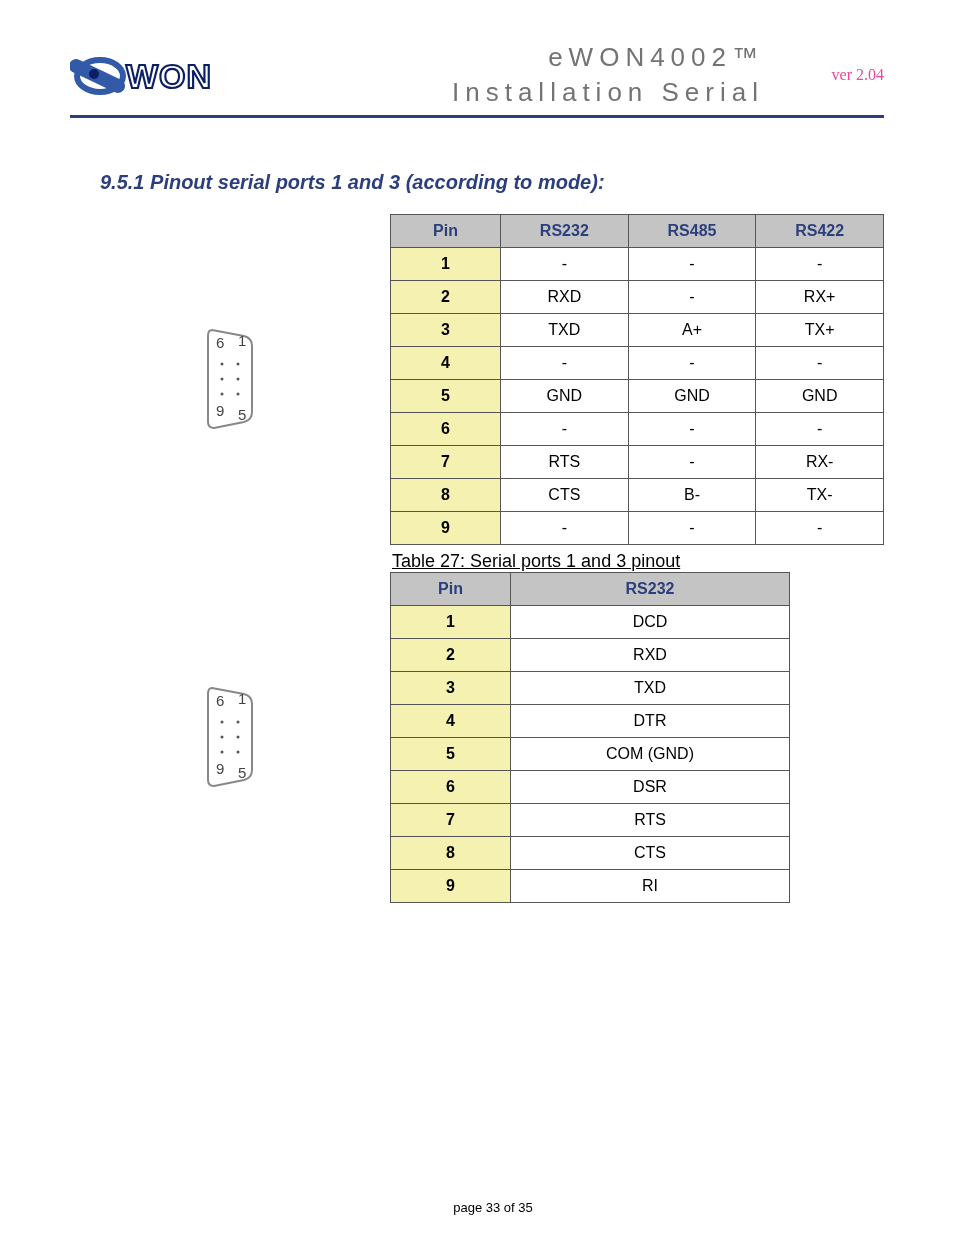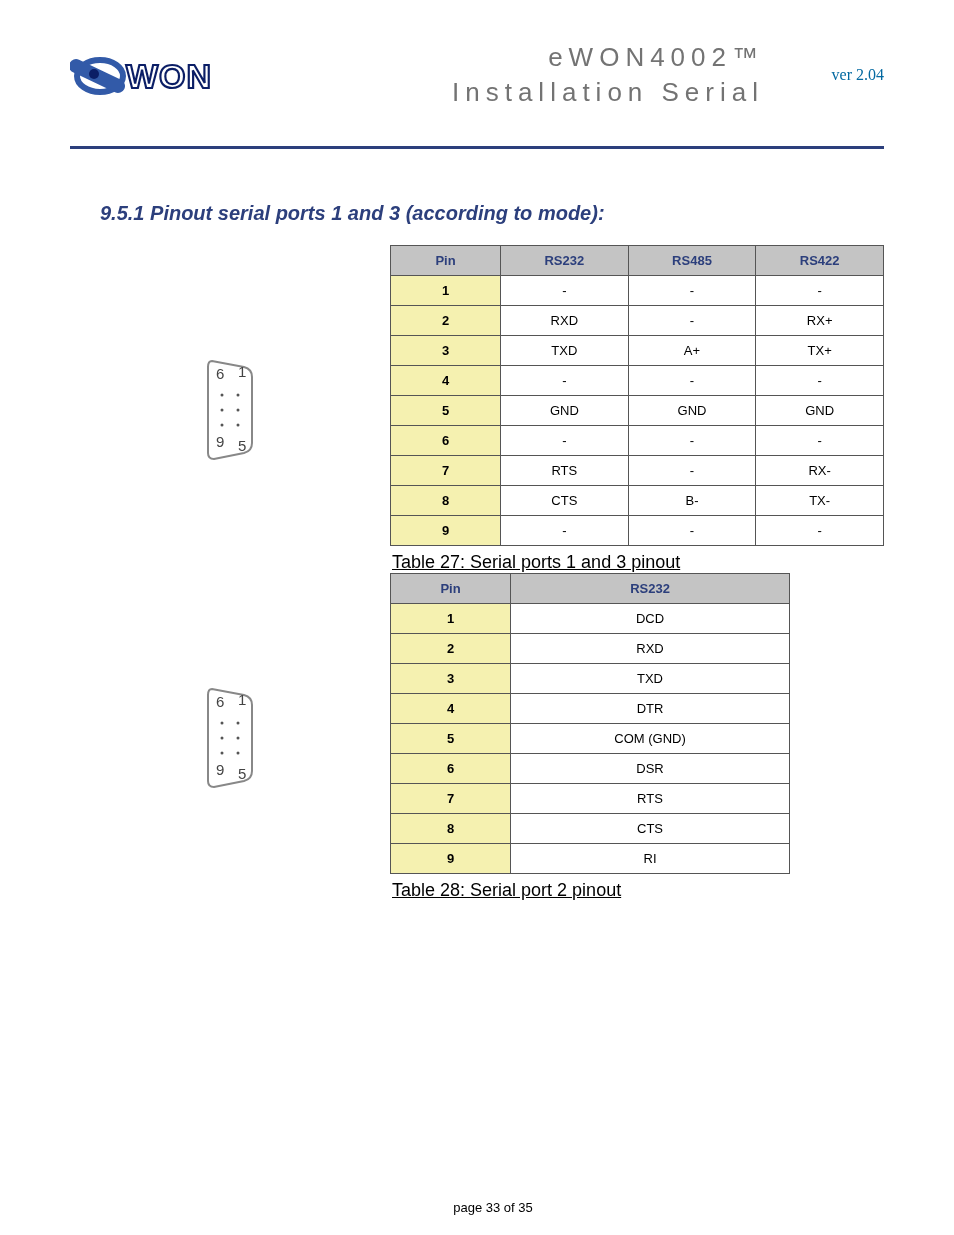--- a/index.html
+++ b/index.html
@@ -13,42 +13,42 @@
     width: 954px;
     min-height: 1235px;
     margin: 0 auto;
     padding: 30px 70px 60px 70px;
     position: relative;
   }
   .header-row {
     display: flex;
     align-items: center;
     justify-content: space-between;
-    padding: 10px 0 36px 0;
+    padding: 10px 0 5px 0;
     border-bottom: 3px solid #2c3f7c;
     margin-bottom: 53px;
   }
   .logo-slot { width: 200px; }
   .logo-svg { width: 200px; height: 50px; }
   .title-slot {
     flex: 1;
     text-align: right;
     font-family: Verdana, Geneva, sans-serif;
     font-weight: normal;
     color: #737373;
     letter-spacing: 6px;
     font-size: 26px;
     line-height: 1.35;
   }
   .ver-slot {
     width: 120px;
     text-align: right;
     font-family: Georgia, 'Times New Roman', serif;
     font-size: 16px;
-    color: #0369a1;
+    color: #ec4899;
   }
   .section-heading {
     font-weight: bold;
     font-style: italic;
     font-size: 20px;
     color: #2c3f7c;
     margin: 30px 0 20px 30px;
   }
   .content-row {
     display: flex;
@@ -61,21 +61,21 @@
     display: flex;
     align-items: center;
     justify-content: center;
     padding-top: 110px;
   }
   .connector-svg { width: 56px; height: 110px; }
   .table-col { flex: 1; }
   table.pinout {
     border-collapse: collapse;
     width: 100%;
-    font-size: 13px;
+    font-size: 16px;
   }
   table.pinout th, table.pinout td {
     border: 1.5px solid #555;
     padding: 7px 8px;
     text-align: center;
     vertical-align: middle;
   }
   table.pinout th {
     background: #c4c4c4;
     font-weight: bold;
@@ -265,18 +265,17 @@
             <tr>
               <td class="pin-cell" style="width: 120px;">8</td>
               <td>CTS</td>
             </tr>
             <tr>
               <td class="pin-cell" style="width: 120px;">9</td>
               <td>RI</td>
             </tr>
           </tbody>
         </table>
-      <div class="caption">Table 28: Serial port 2 pinout</div>
     </div>
   </div>
 
   <div class="footer">page 33 of 35</div>
 </div>
 
 </body></html>

